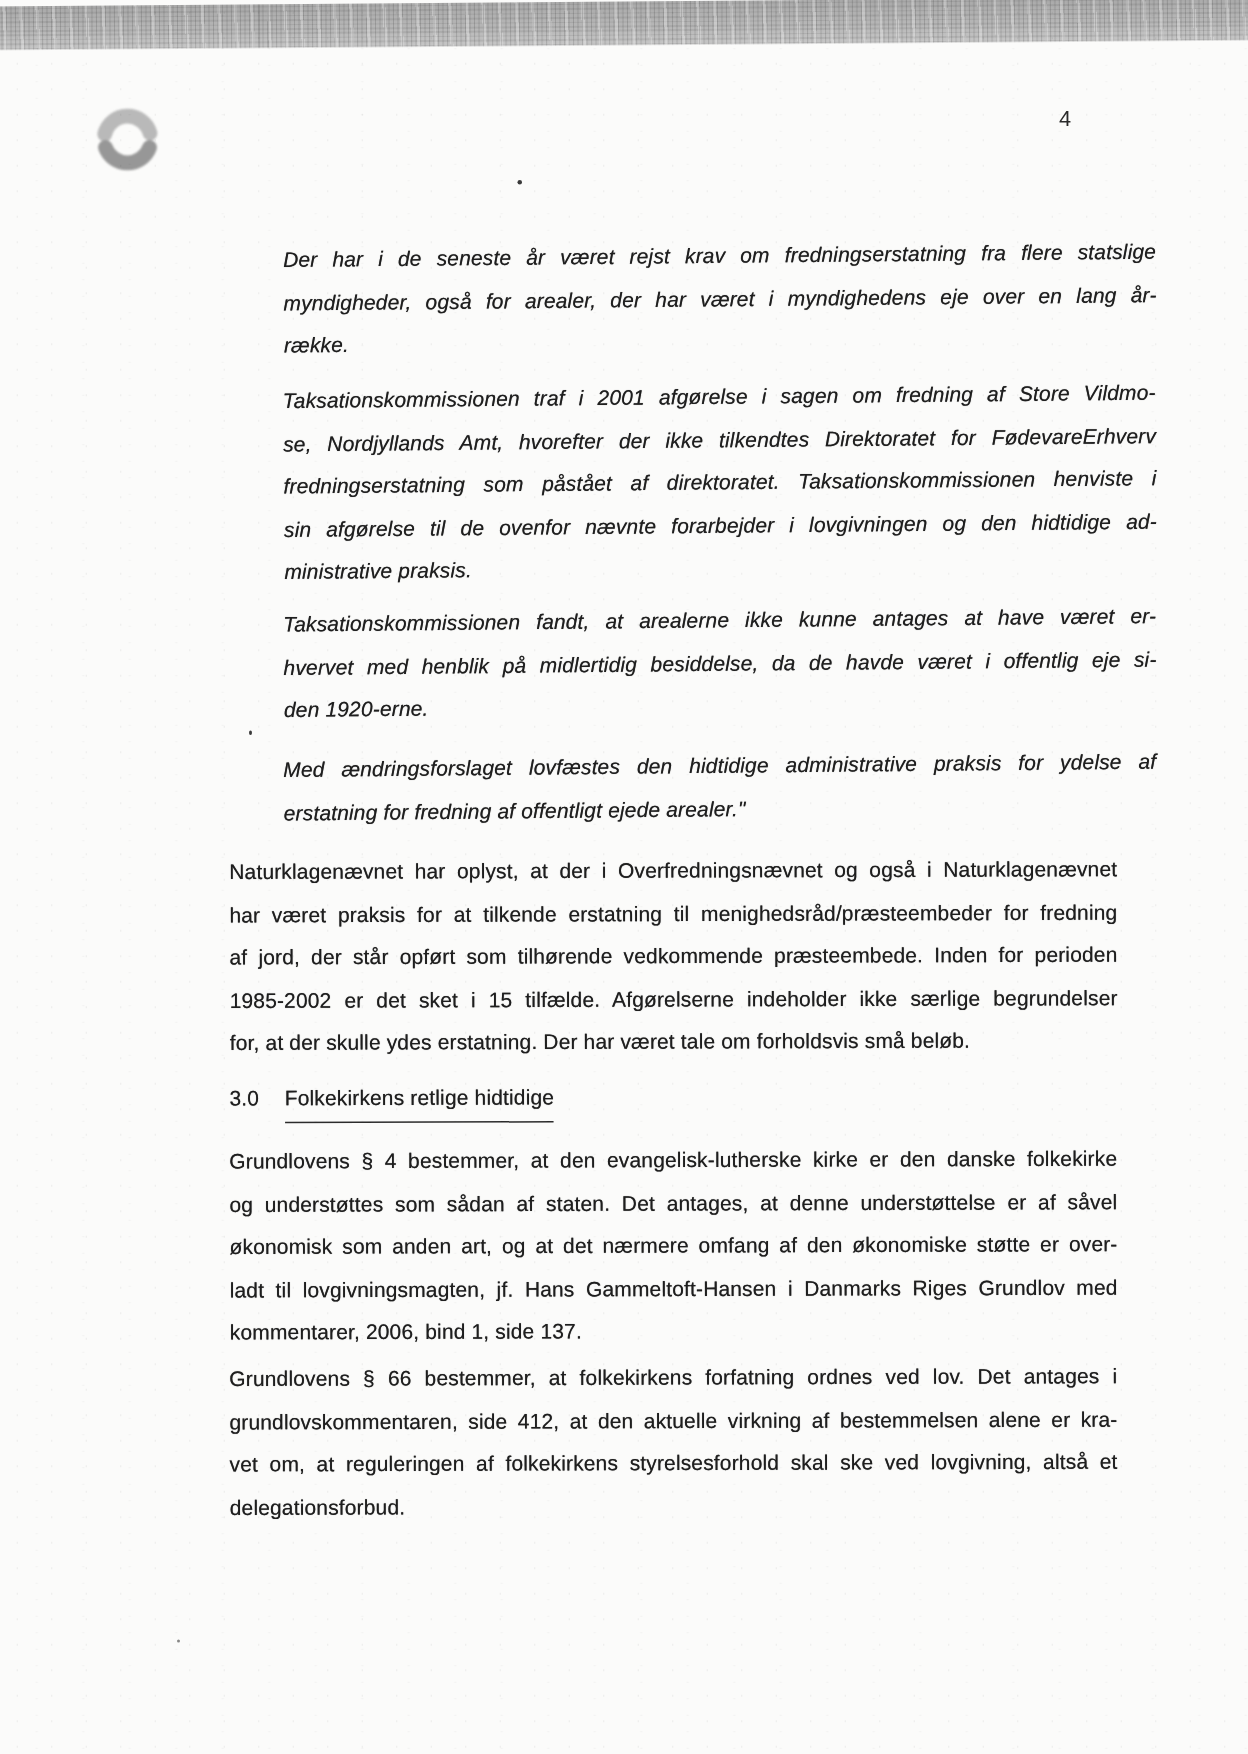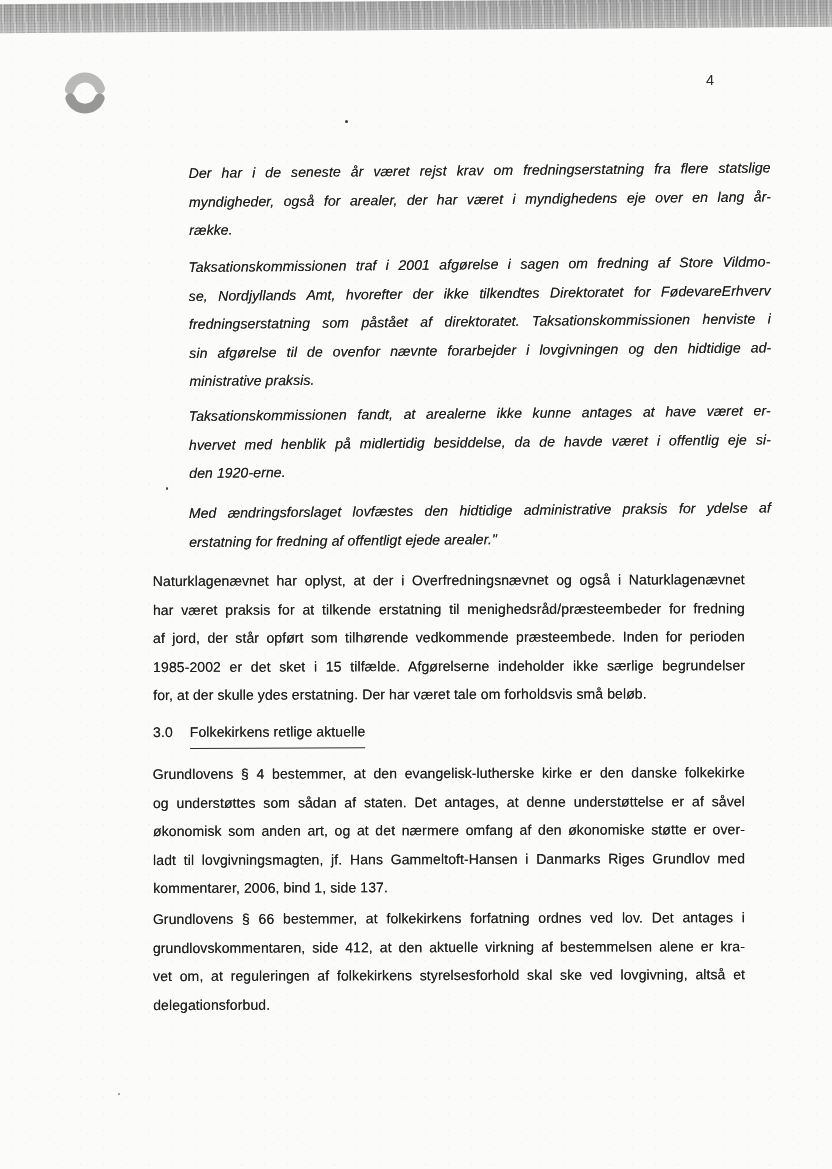--- a/index.html
+++ b/index.html
@@ -133,21 +133,21 @@
   <div class="textblock body-par p1">
 
   <div class="line">Naturklagenævnet har oplyst, at der i Overfredningsnævnet og også i Naturklagenævnet</div>
       <div class="line">har været praksis for at tilkende erstatning til menighedsråd/præsteembeder for fredning</div>
       <div class="line">af jord, der står opført som tilhørende vedkommende præsteembede. Inden for perioden</div>
       <div class="line">1985-2002 er det sket i 15 tilfælde. Afgørelserne indeholder ikke særlige begrundelser</div>
       <div class="line">for, at der skulle ydes erstatning. Der har været tale om forholdsvis små beløb.</div>
     </div>
 
   <div class="heading">
-    <span class="sec-num">3.0</span><span class="sec-title">Folkekirkens retlige aktuelle</span>
+    <span class="sec-num">3.0</span><span class="sec-title">Folkekirkens retlige hidtidige</span>
   </div>
 
   <div class="textblock body-par p2">
 
   <div class="line">Grundlovens § 4 bestemmer, at den evangelisk-lutherske kirke er den danske folkekirke</div>
       <div class="line">og understøttes som sådan af staten. Det antages, at denne understøttelse er af såvel</div>
       <div class="line">økonomisk som anden art, og at det nærmere omfang af den økonomiske støtte er over-</div>
       <div class="line">ladt til lovgivningsmagten, jf. Hans Gammeltoft-Hansen i Danmarks Riges Grundlov med</div>
       <div class="line">kommentarer, 2006, bind 1, side 137.</div>
     </div>

